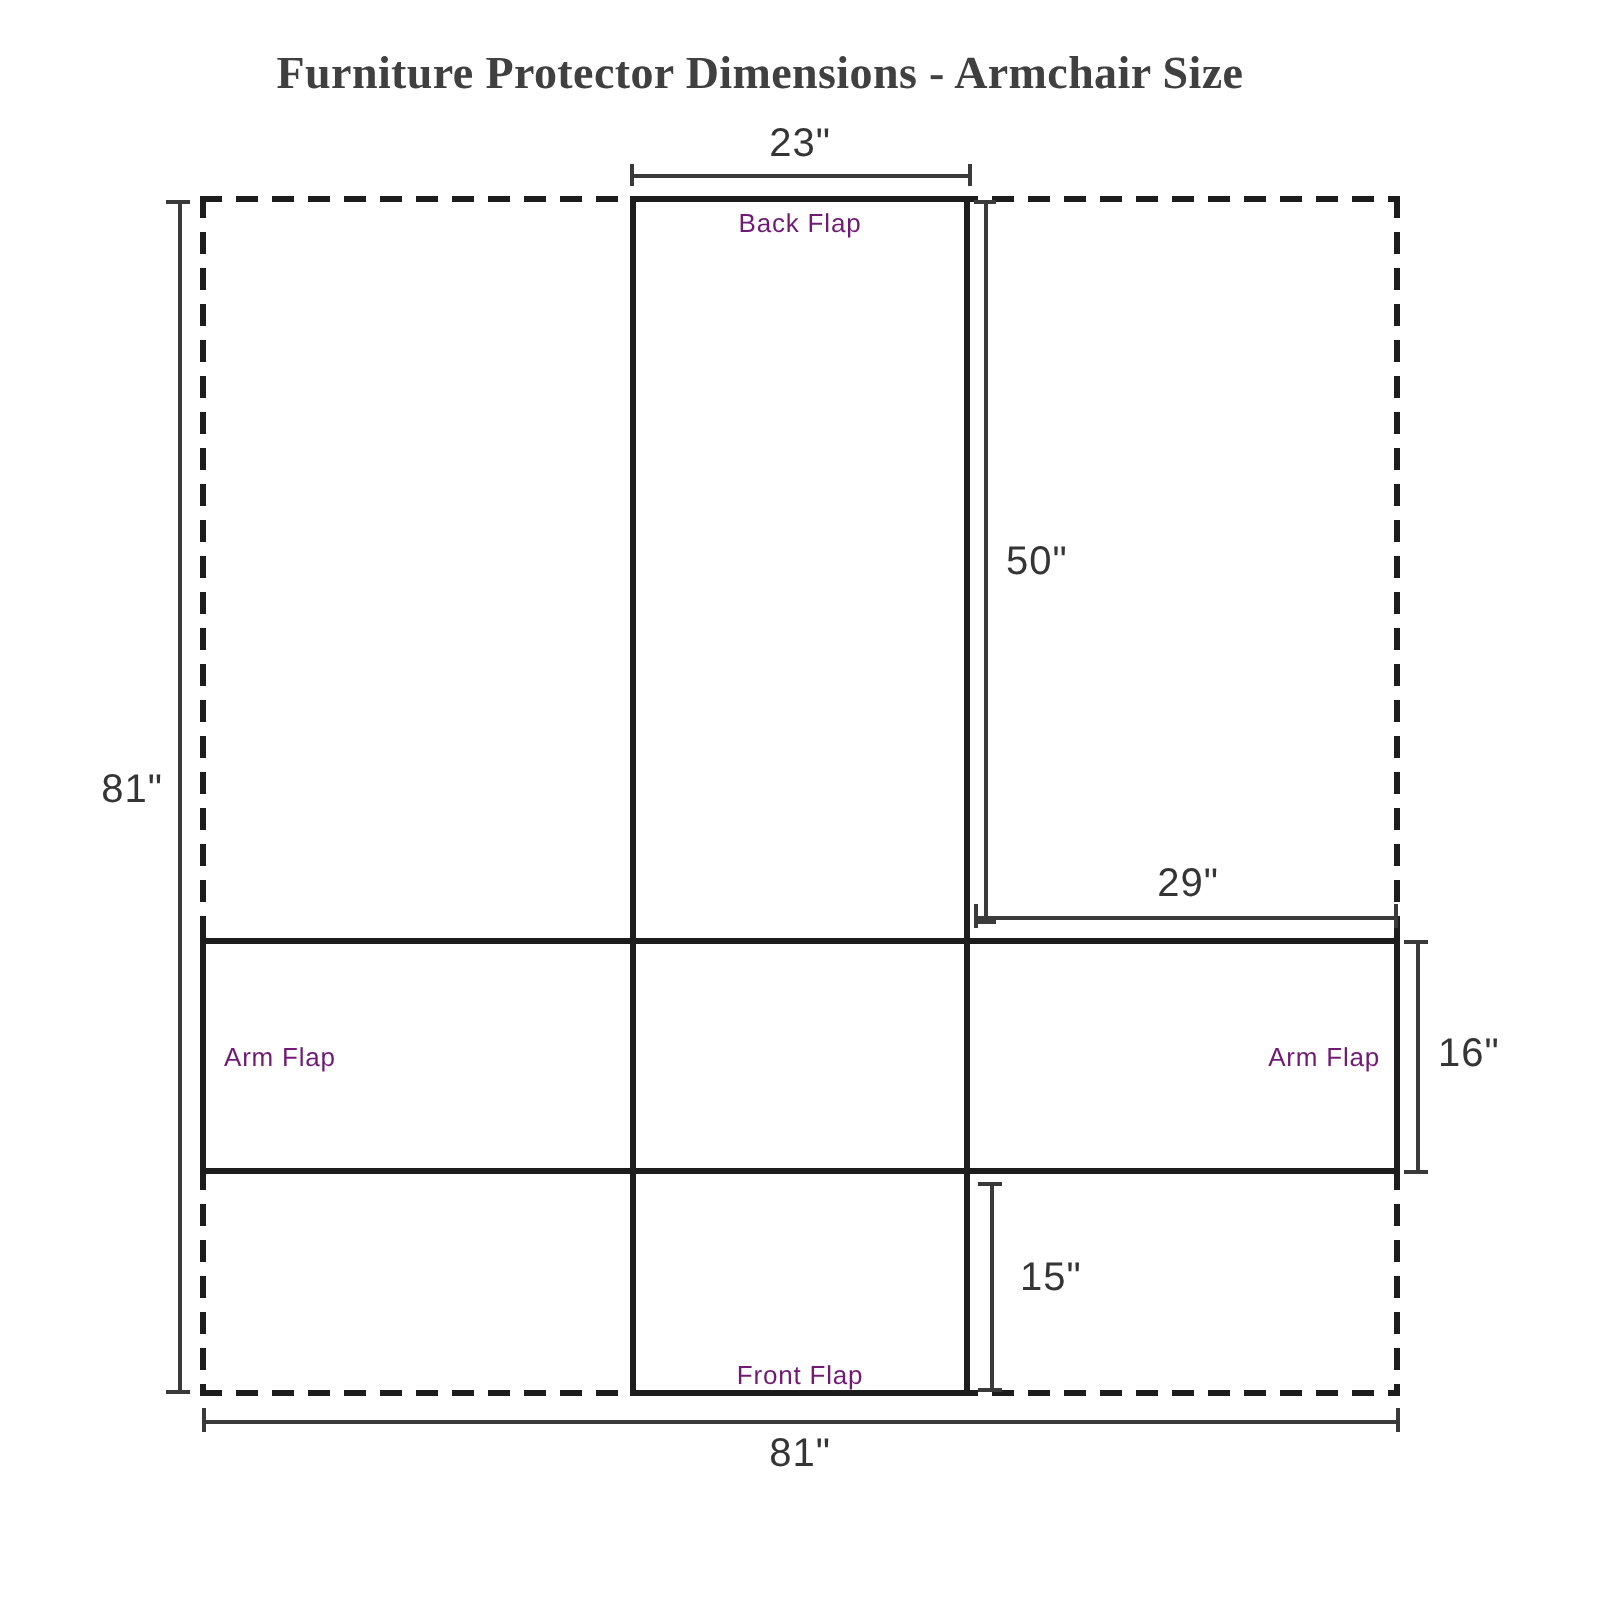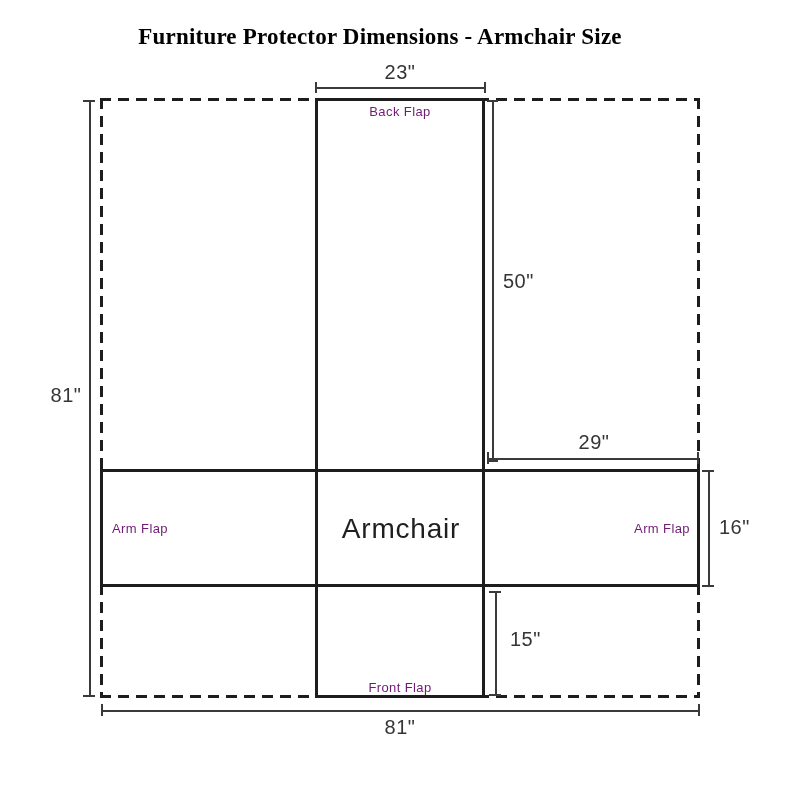--- a/index.html
+++ b/index.html
@@ -14,21 +14,21 @@
   .title {
     position: absolute;
     top: 24px;
     left: 0;
     width: 760px;
     text-align: center;
     font-family: "Liberation Serif", serif;
     font-weight: 600;
     font-size: 23px;
     letter-spacing: 0.2px;
-    color: #000000;
+    color: #404040;
   }
   
   .dash-h, .dash-v { position: absolute; }
   .dash-h { height: 3px; background: repeating-linear-gradient(90deg, #1d1d1d 0 11px, transparent 11px 18px); }
   .dash-v { width: 3px;  background: repeating-linear-gradient(180deg, #1d1d1d 0 11px, transparent 11px 18px); }
   
   .solid-rect {
     position: absolute;
     border: 3px solid #1d1d1d;
     box-sizing: border-box;
@@ -75,21 +75,20 @@
   <div class="dash-v" style="left:697px; top:98px;  height:600px;"></div>
 
   <div class="solid-rect" style="left:315px; top:98px; width:170px; height:600px;"></div>
 
   <div class="solid-rect" style="left:100px; top:469px; width:600px; height:118px;"></div>
 
   <div class="lbl center-x" style="left:400px; top:104px;">Back Flap</div>
   <div class="lbl center-x" style="left:400px; top:680px;">Front Flap</div>
   <div class="lbl" style="left:112px; top:521px;">Arm Flap</div>
   <div class="lbl" style="left:690px; top:521px; transform:translateX(-100%);">Arm Flap</div>
-  <div class="armchair-lbl" style="left:401px; top:529px;">Armchair</div>
 
   <div>
     <div class="dline" style="left:315px; top:87px; width:170px; height:1.5px;"></div>
     <div class="dline" style="left:315px; top:82px; width:1.5px; height:11px;"></div>
     <div class="dline" style="left:484px; top:82px; width:1.5px; height:11px;"></div>
     <div class="dim-num center-x" style="left:400px; top:61px;">23"</div>
   </div>
 
   <div>
     <div class="dline" style="left:492px; top:100px; width:1.5px; height:361px;"></div>

